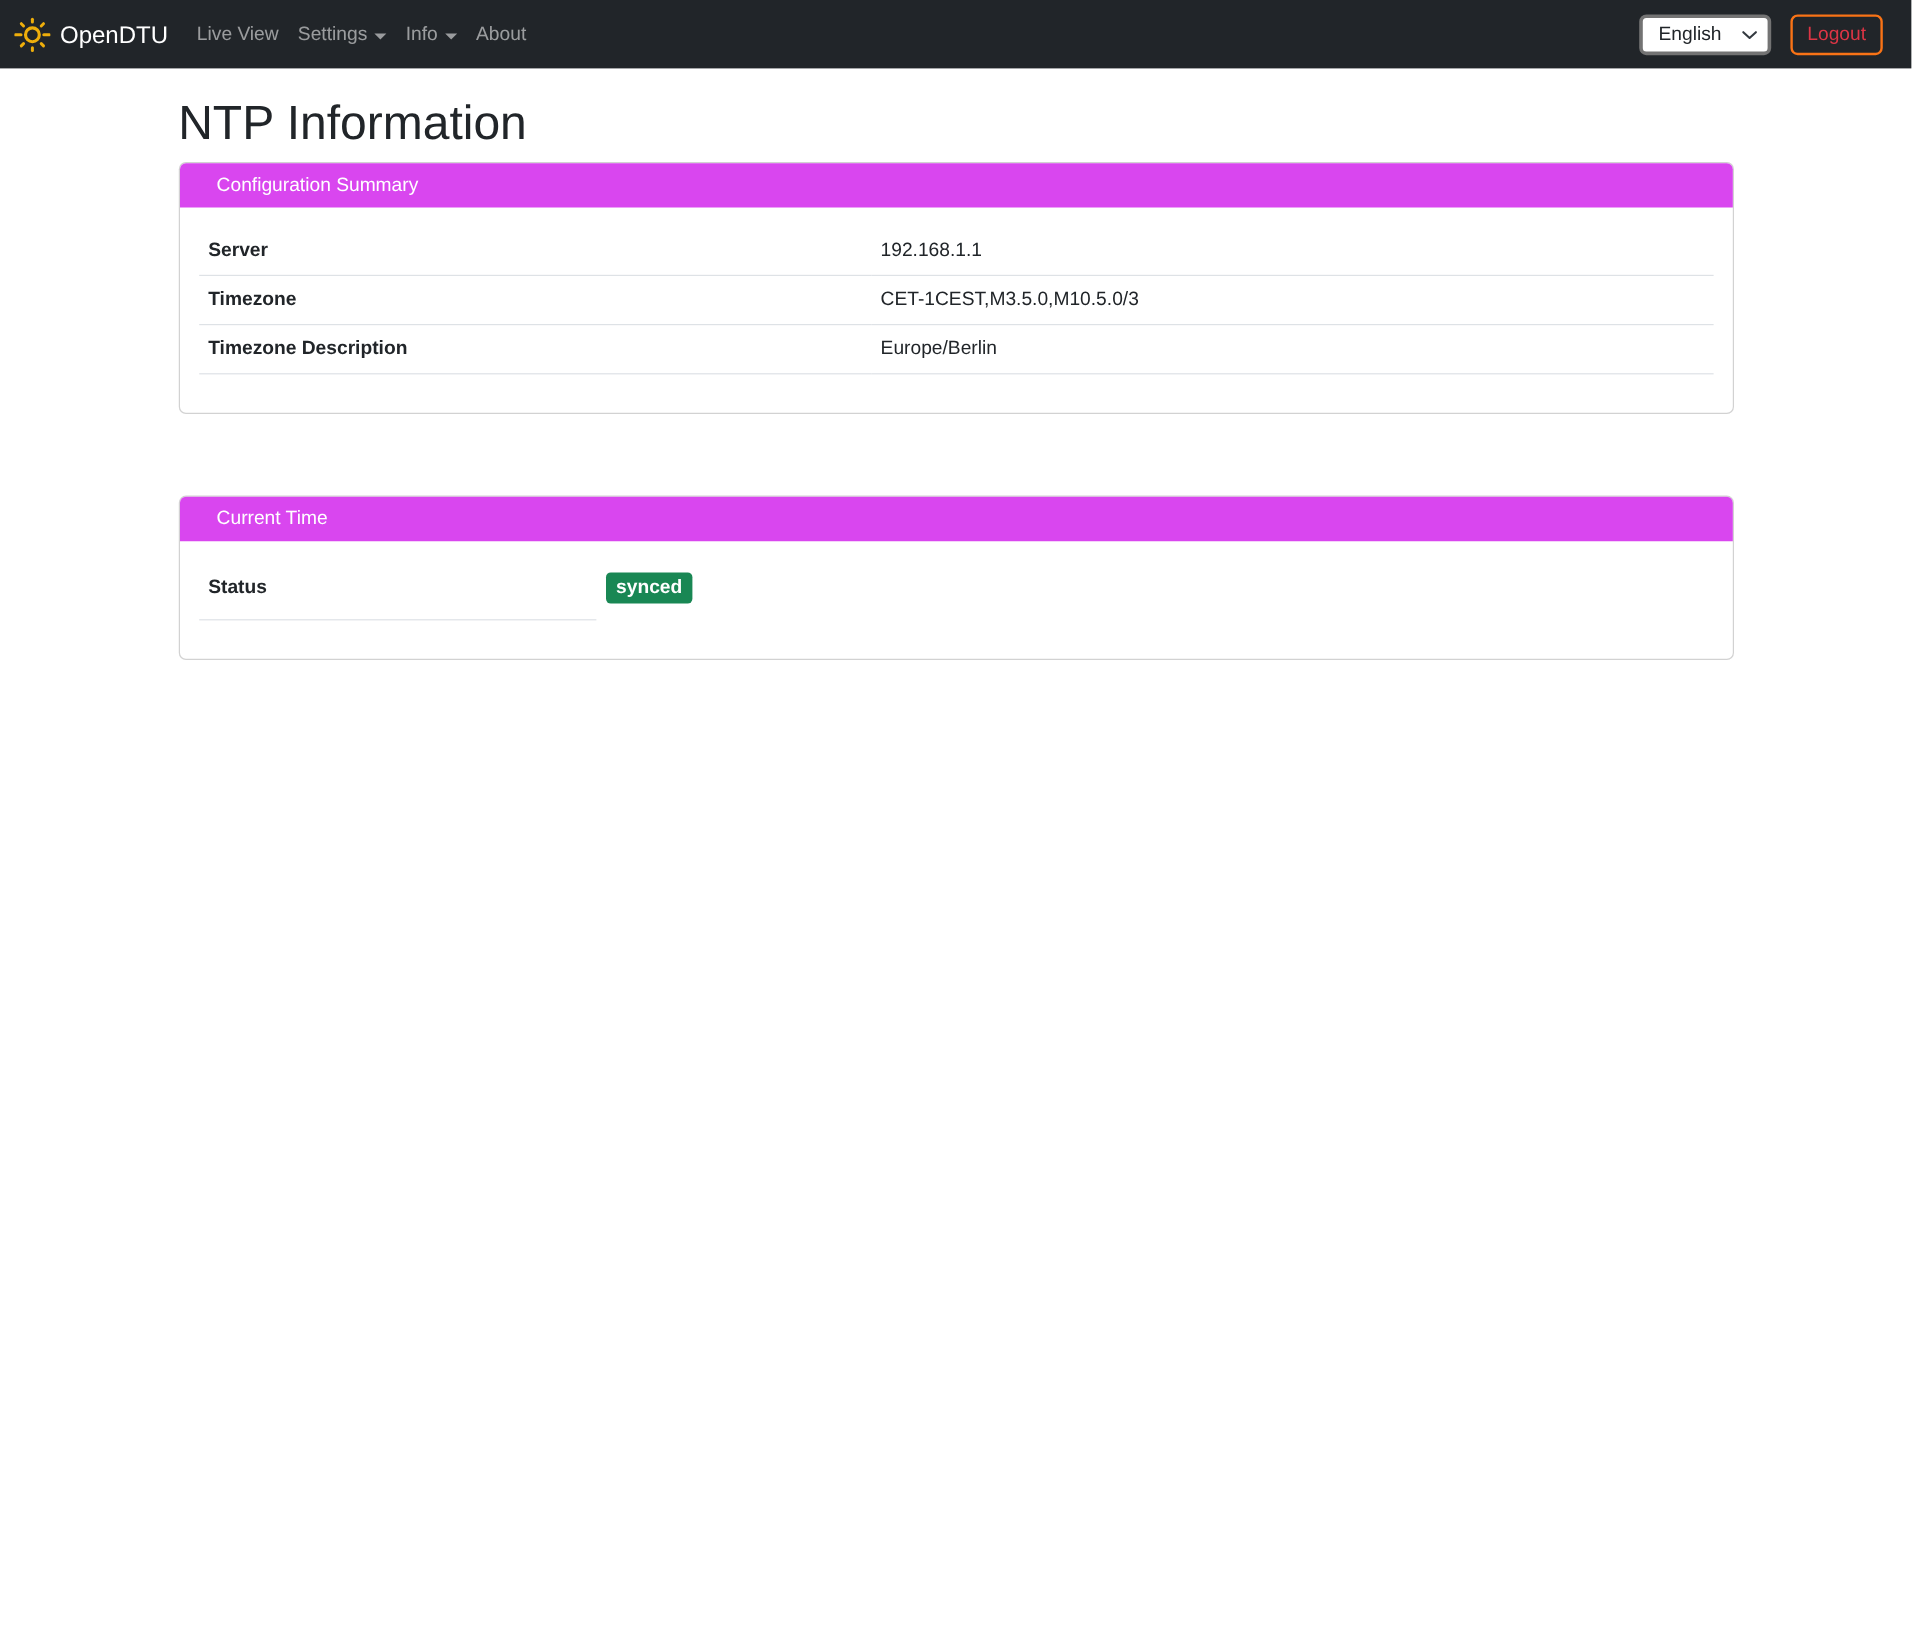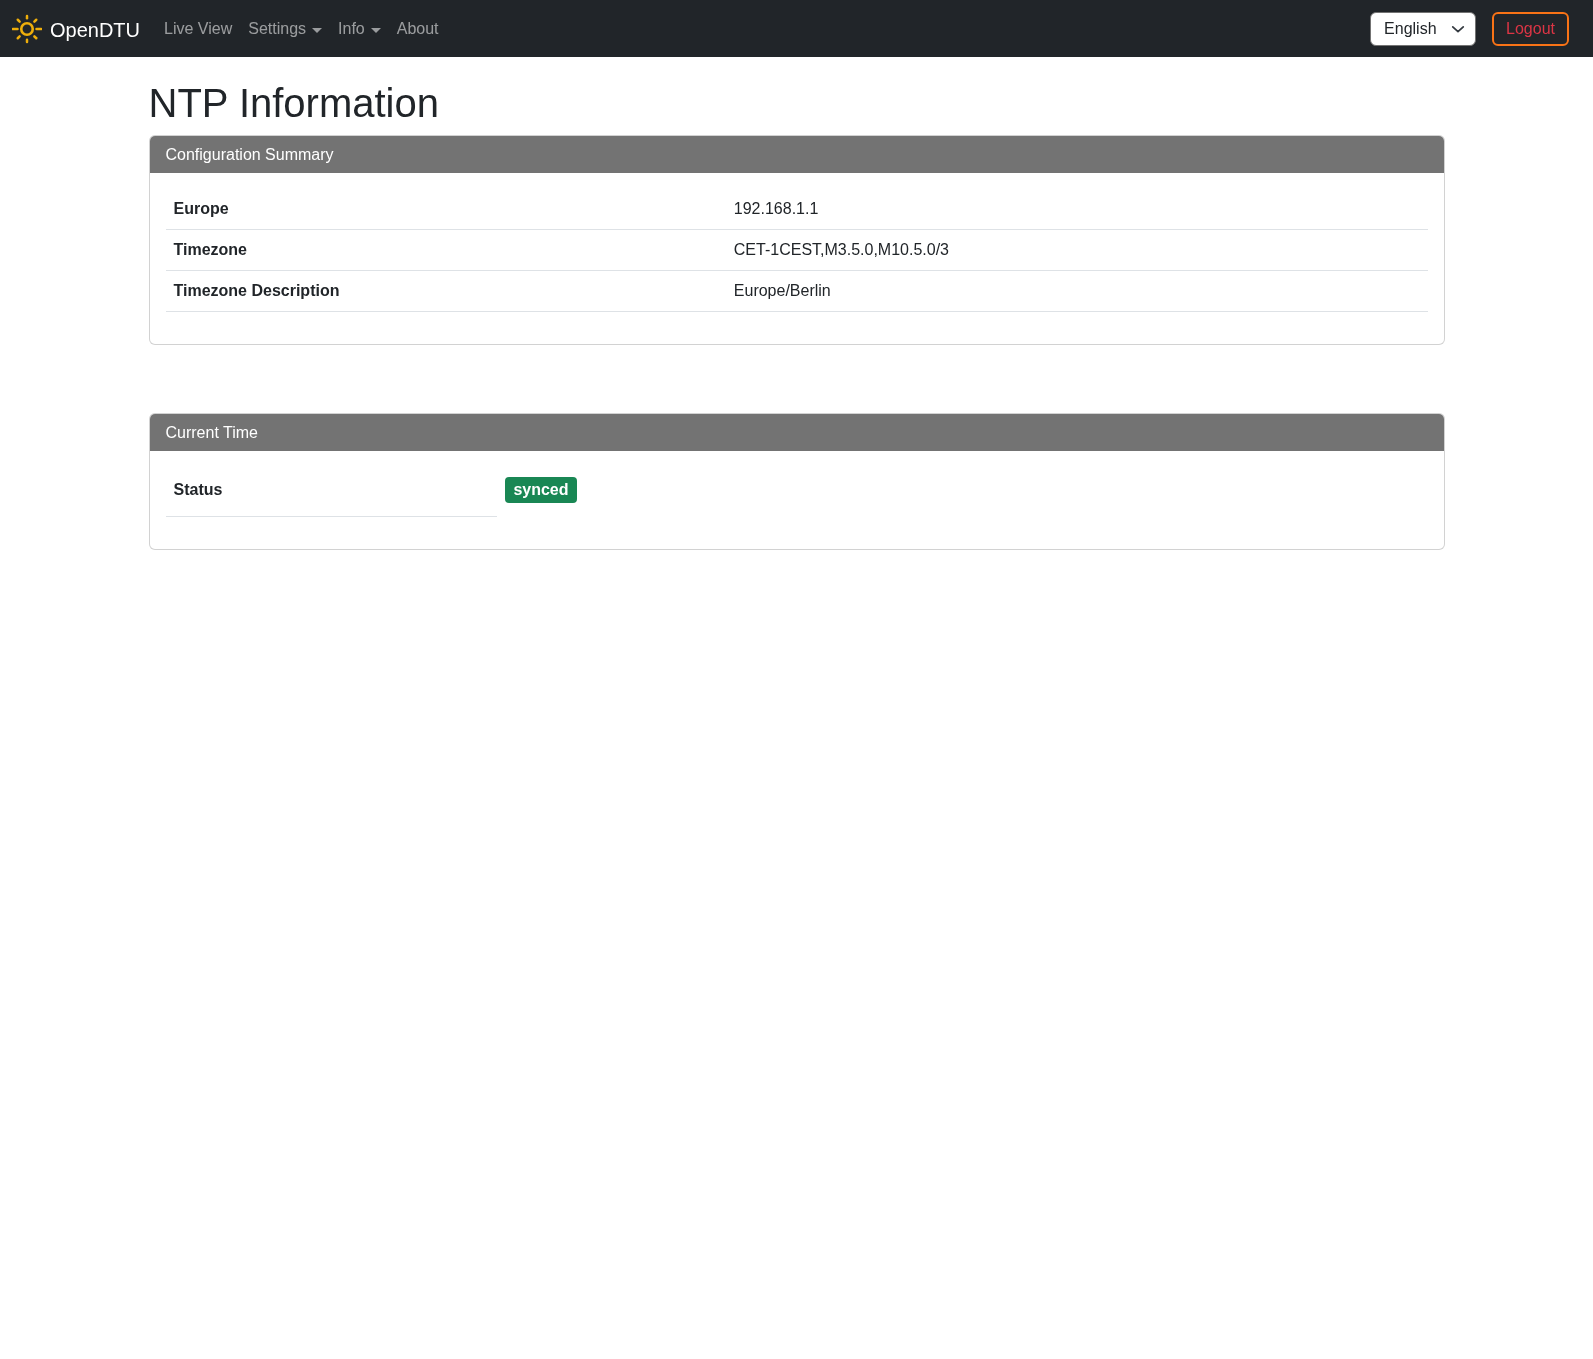--- a/index.html
+++ b/index.html
@@ -50,21 +50,21 @@
     position: relative;
     top: 2px;
   }
   .nav-right { margin-left: auto; display: flex; align-items: center; gap: 16px; }
   .select-wrap { position: relative; }
   .form-select {
     appearance: none;
     -webkit-appearance: none;
     background: #ffffff;
     color: #212529;
-    border: 1px solid #737373;
+    border: 3px solid #737373;
     border-radius: 6px;
     font-size: 16px;
     font-family: inherit;
     padding: 5px 38px 5px 13px;
     height: 34px;
     cursor: pointer;
   }
   .select-chevron {
     position: absolute;
     right: 11px;
@@ -99,23 +99,23 @@
     margin-bottom: 8px;
     color: #212529;
   }
   .card {
     background: #ffffff;
     border: 1px solid rgba(0,0,0,0.175);
     border-radius: 6px;
   }
   .card + .card { margin-top: 68px; }
   .card-header {
-    background: #737373;
+    background: #d946ef;
     color: #ffffff;
-    padding: 8px 16px;
+    padding: 8px 31px;
     font-size: 16px;
     line-height: 21px;
     border-radius: 5px 5px 0 0;
   }
   .card-body { padding: 16px; }
   table.info-table {
     width: 100%;
     border-collapse: collapse;
     margin-bottom: 16px;
   }
@@ -196,21 +196,21 @@
 
 <main class="container">
   <h1 class="page-title">NTP Information</h1>
 
   <section class="card">
     <div class="card-header">Configuration Summary</div>
     <div class="card-body">
       <table class="info-table t-config">
         <tbody>
           <tr>
-            <th>Europe</th>
+            <th>Server</th>
             <td>192.168.1.1</td>
           </tr>
           <tr>
             <th>Timezone</th>
             <td>CET-1CEST,M3.5.0,M10.5.0/3</td>
           </tr>
           <tr>
             <th>Timezone Description</th>
             <td>Europe/Berlin</td>
           </tr>

